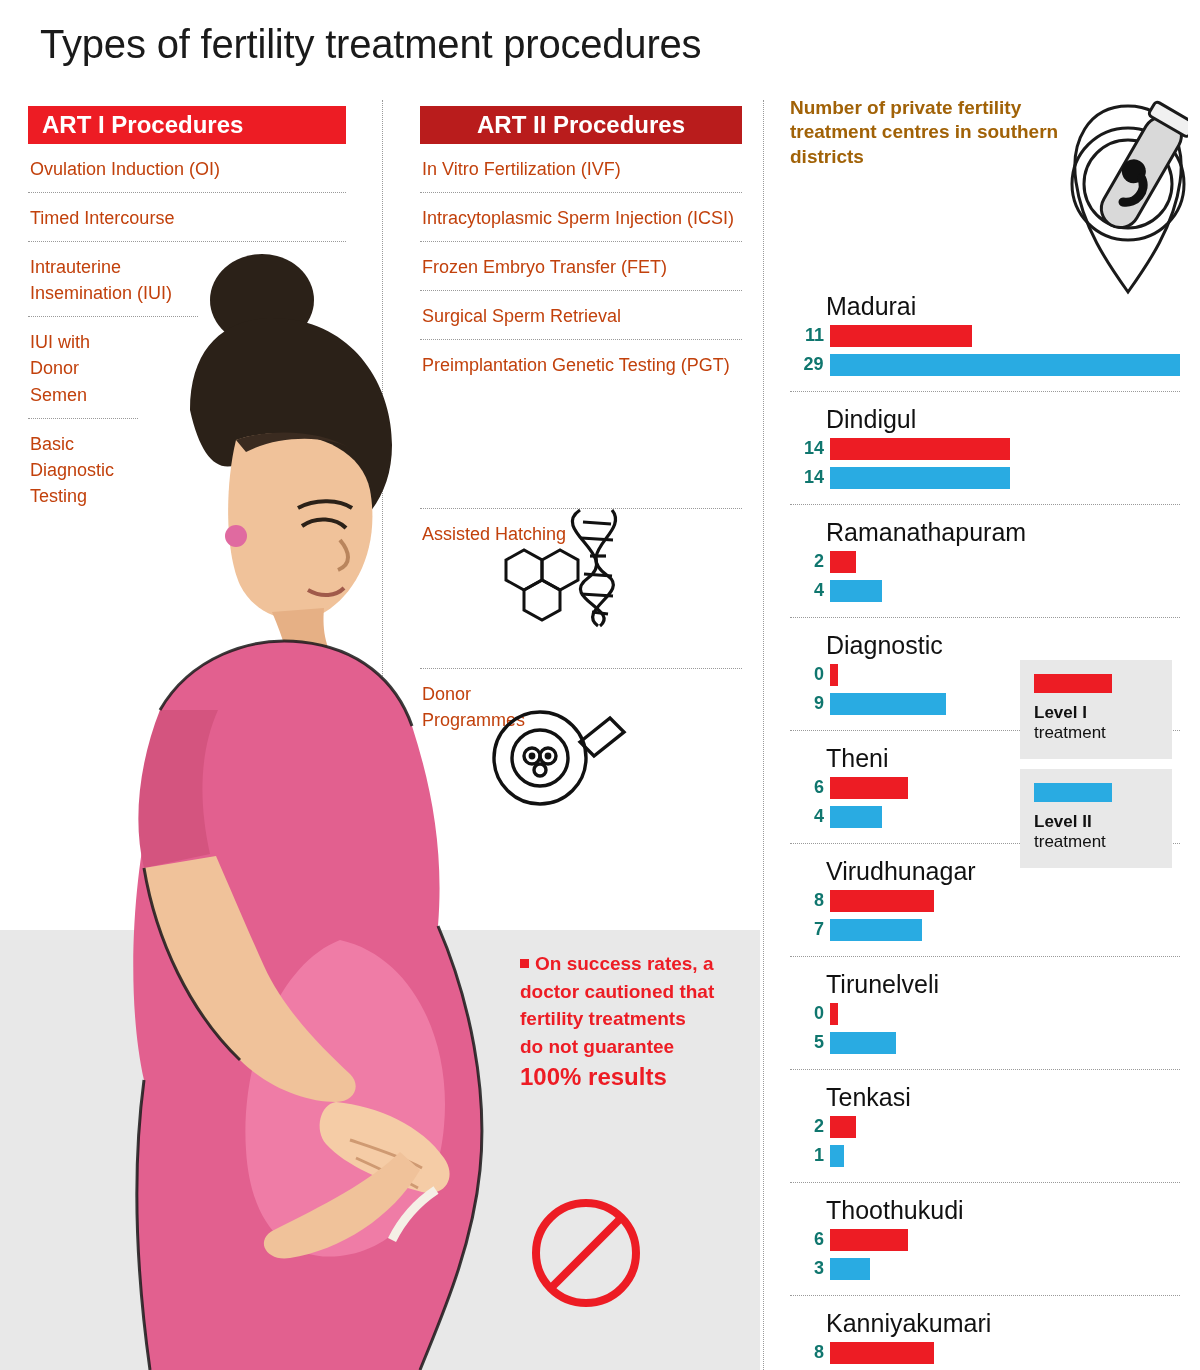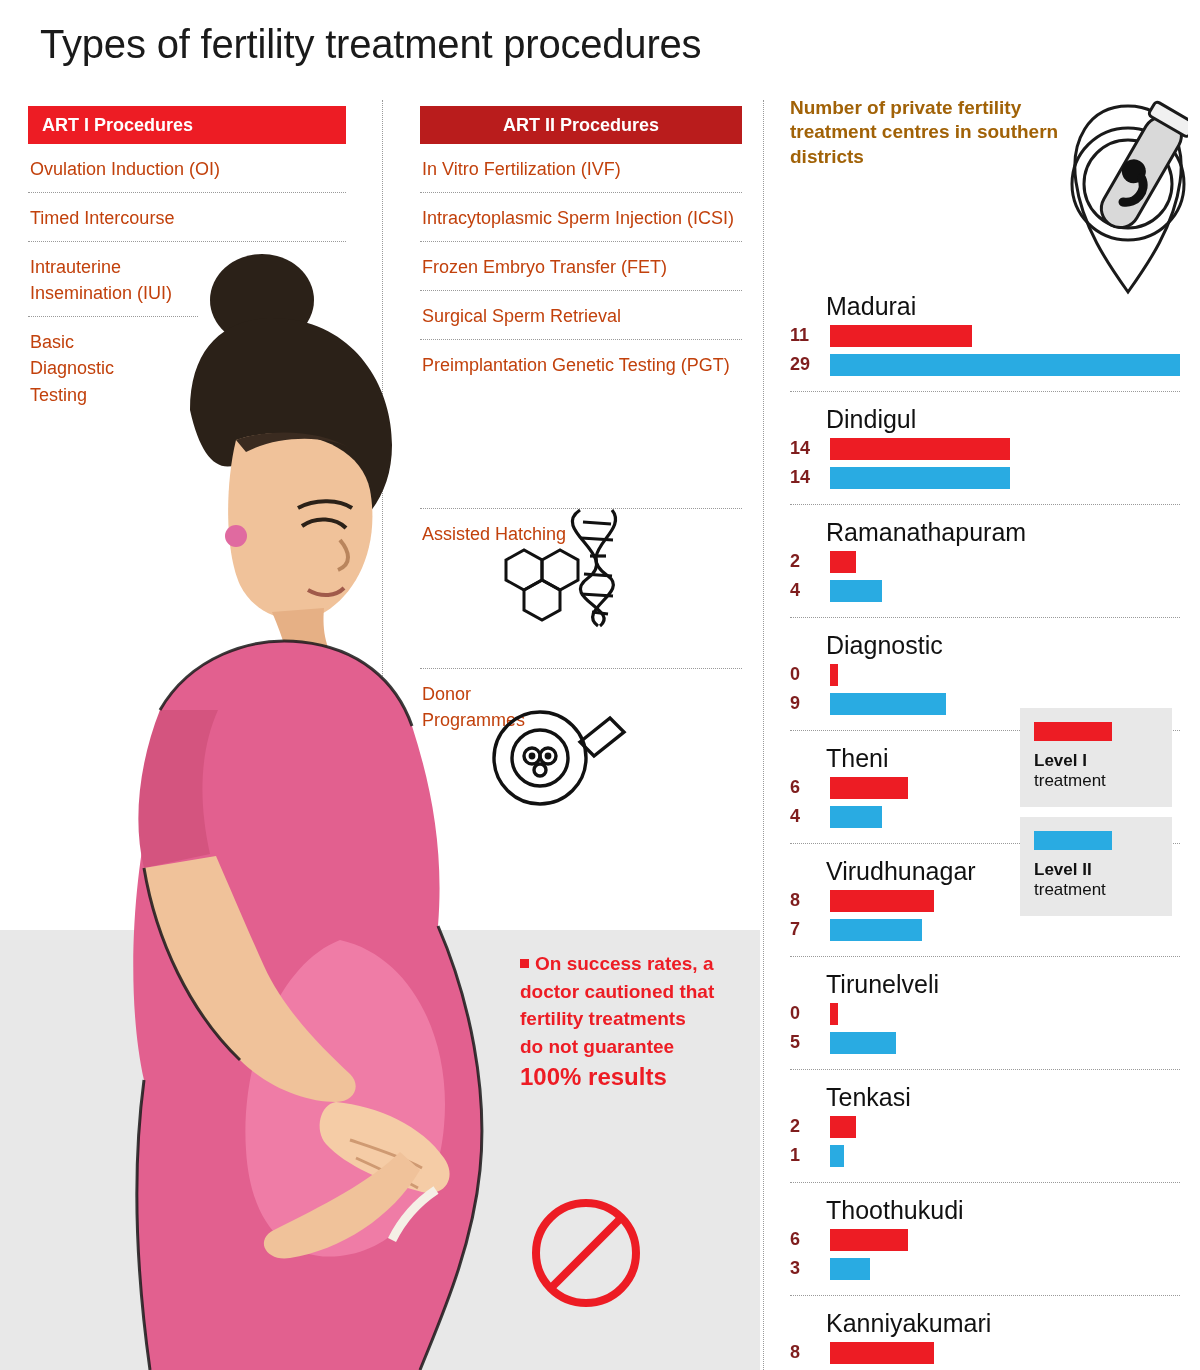--- a/index.html
+++ b/index.html
@@ -46,21 +46,21 @@
   .col {
     position: absolute;
     top: 106px;
   }
   .col-1 { left: 28px; width: 318px; }
   .col-2 { left: 420px; width: 322px; }
 
   .col-head {
     height: 38px;
     display: flex; align-items: center;
-    font-size: 18px; font-weight: bold;
+    font-size: 24px; font-weight: bold;
     color: #ffffff;
   }
   .col-head.red { background: #ed1c24; padding-left: 14px; }
   .col-head.blue { background: #b91c1c; justify-content: center; }
 
   .proc-list { margin-top: 0; }
   .proc {
     border-bottom: 1px dotted #9a9a9a;
     font-size: 18px;
     line-height: 1.45;
@@ -140,35 +140,36 @@
     margin-top: 7px;
   }
   .bar-row {
     display: flex;
     align-items: center;
     height: 26px;
     margin-bottom: 3px;
   }
   .bar-val {
     width: 34px;
+    text-align: right;
     font-size: 18px;
     font-weight: bold;
     margin-right: 6px;
-    color: #7f1d1d;
+    color: #0f766e;
   }
   .bar {
     height: 22px;
   }
   .bar.l1 { background: #ed1c24; }
   .bar.l2 { background: #29abe2; }
 
   
   .legend {
     position: absolute;
-    left: 1020px; top: 708px;
+    left: 1020px; top: 660px;
     width: 152px;
   }
   .legend-box {
     background: #e8e8e8;
     padding: 14px 14px 16px 14px;
     margin-bottom: 10px;
   }
   .legend-swatch { width: 78px; height: 19px; margin-bottom: 10px; }
   .legend-swatch.l1 { background: #ed1c24; }
   .legend-swatch.l2 { background: #29abe2; }
@@ -193,20 +194,21 @@
 
   <div class="vsep" style="left:382px; top:100px; height:1270px;"></div>
   <div class="vsep" style="left:763px; top:100px; height:1270px;"></div>
 
   <div class="col col-1">
     <div class="col-head red">ART I Procedures</div>
     <div class="proc-list">
       <div class="proc">Ovulation Induction (OI)</div>
       <div class="proc">Timed Intercourse</div>
       <div class="proc" style="width:170px;">Intrauterine Insemination (IUI)</div>
+      <div class="proc" style="width:110px;">IUI with Donor Semen</div>
       <div class="proc" style="width:110px;">Basic Diagnostic Testing</div>
     </div>
   </div>
 
   <div class="col col-2">
     <div class="col-head blue">ART  II Procedures</div>
     <div class="proc-list">
       <div class="proc">In Vitro Fertilization (IVF)</div>
       <div class="proc">Intracytoplasmic Sperm Injection (ICSI)</div>
       <div class="proc">Frozen Embryo Transfer (FET)</div>

